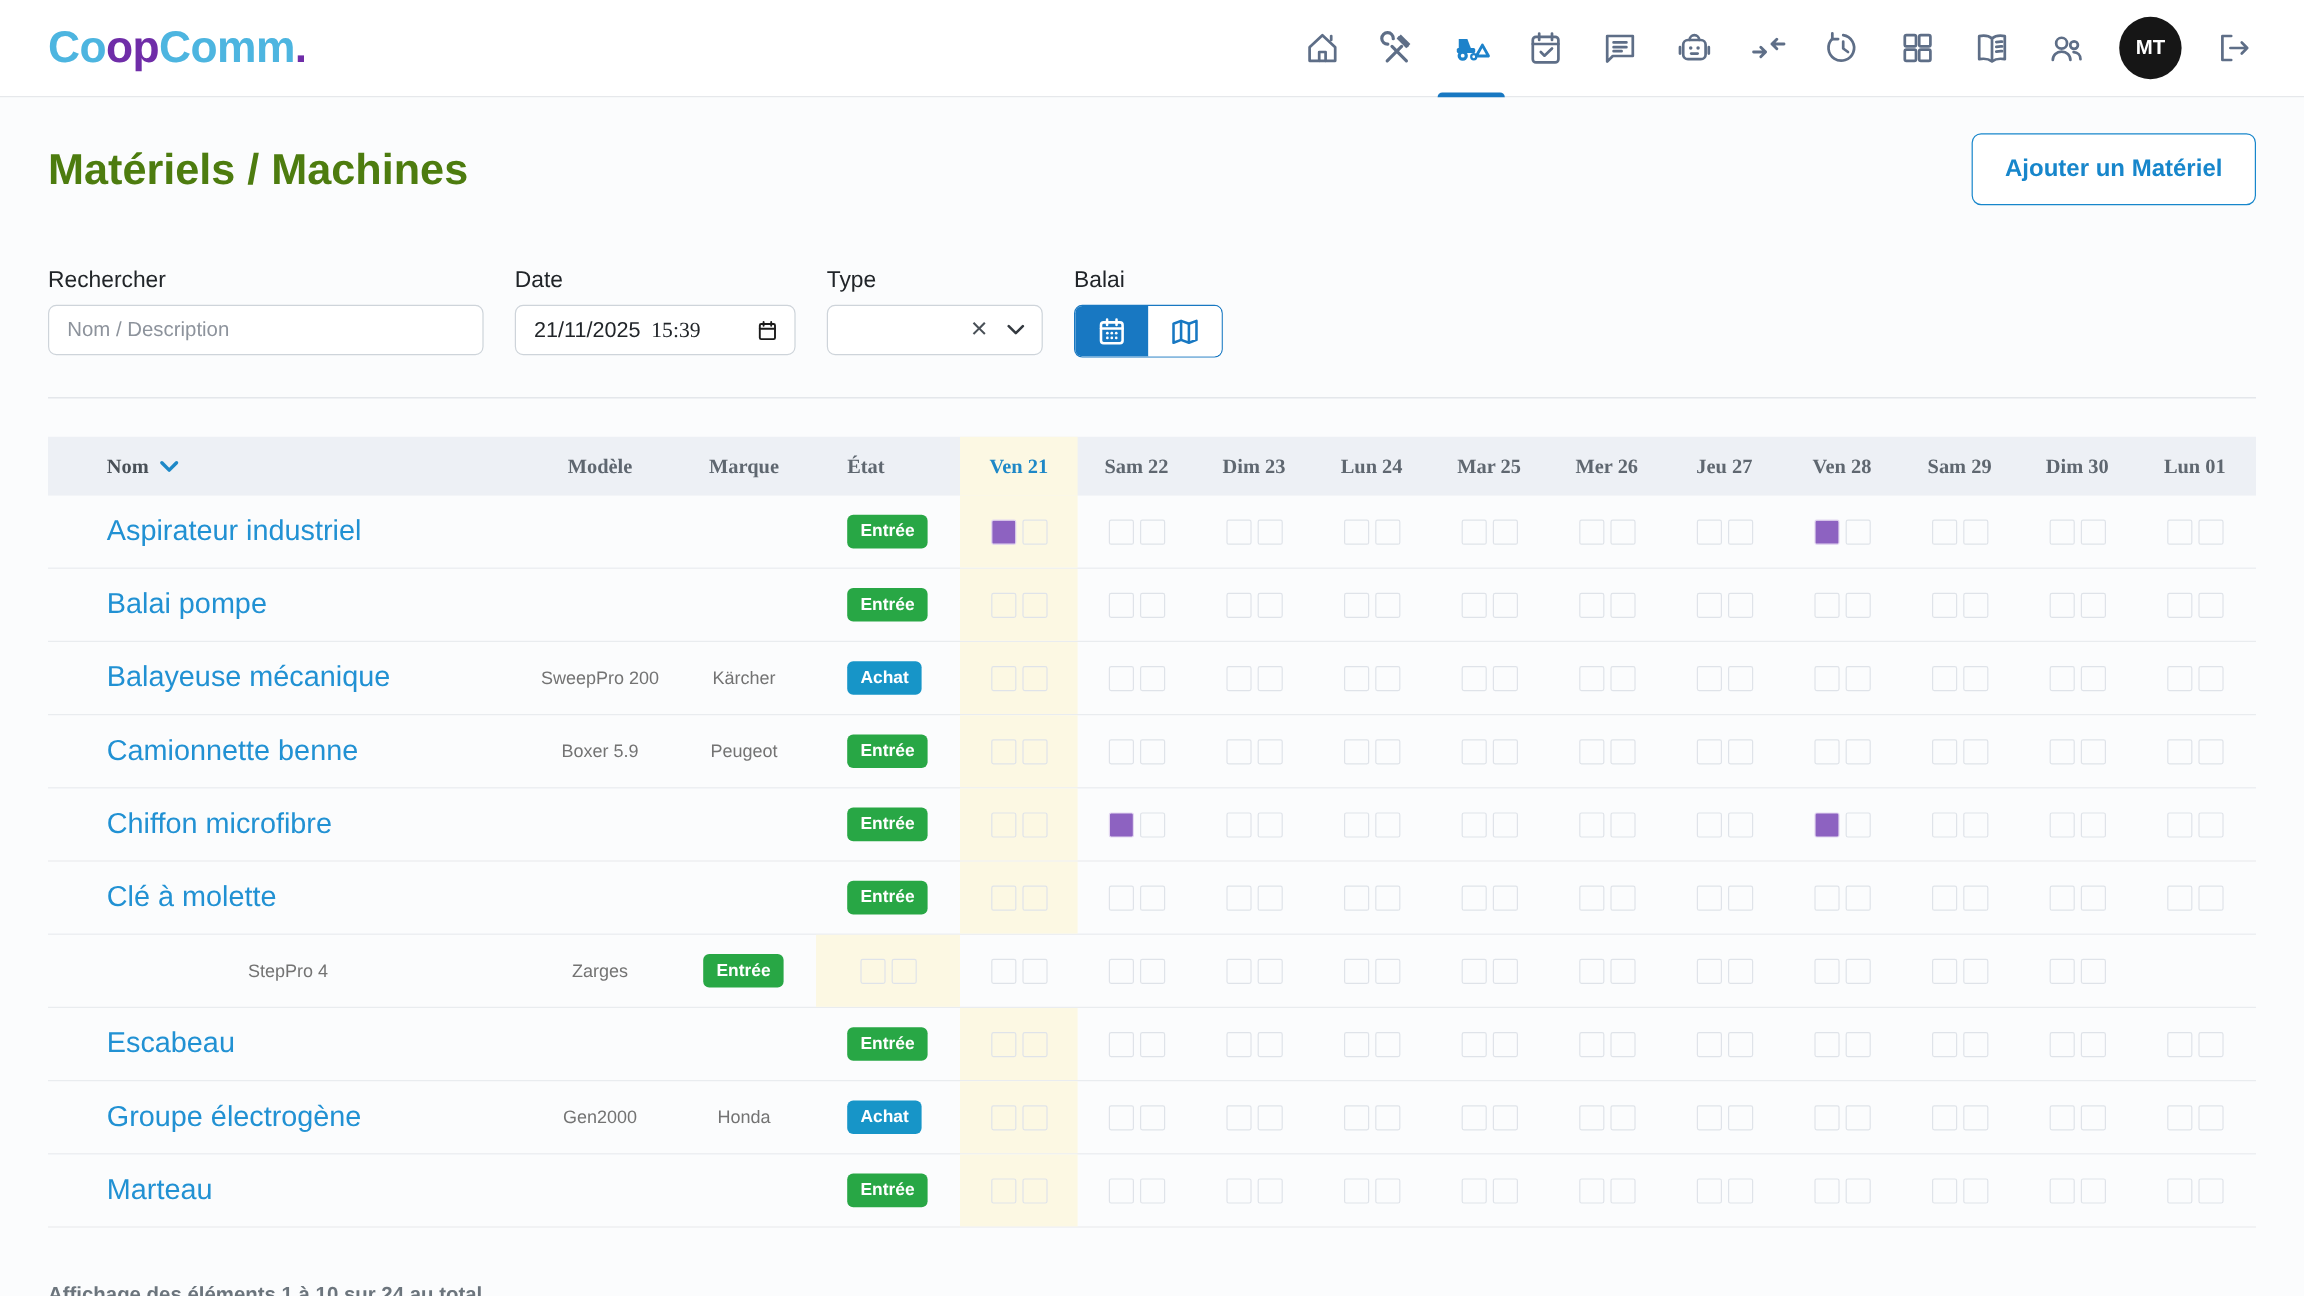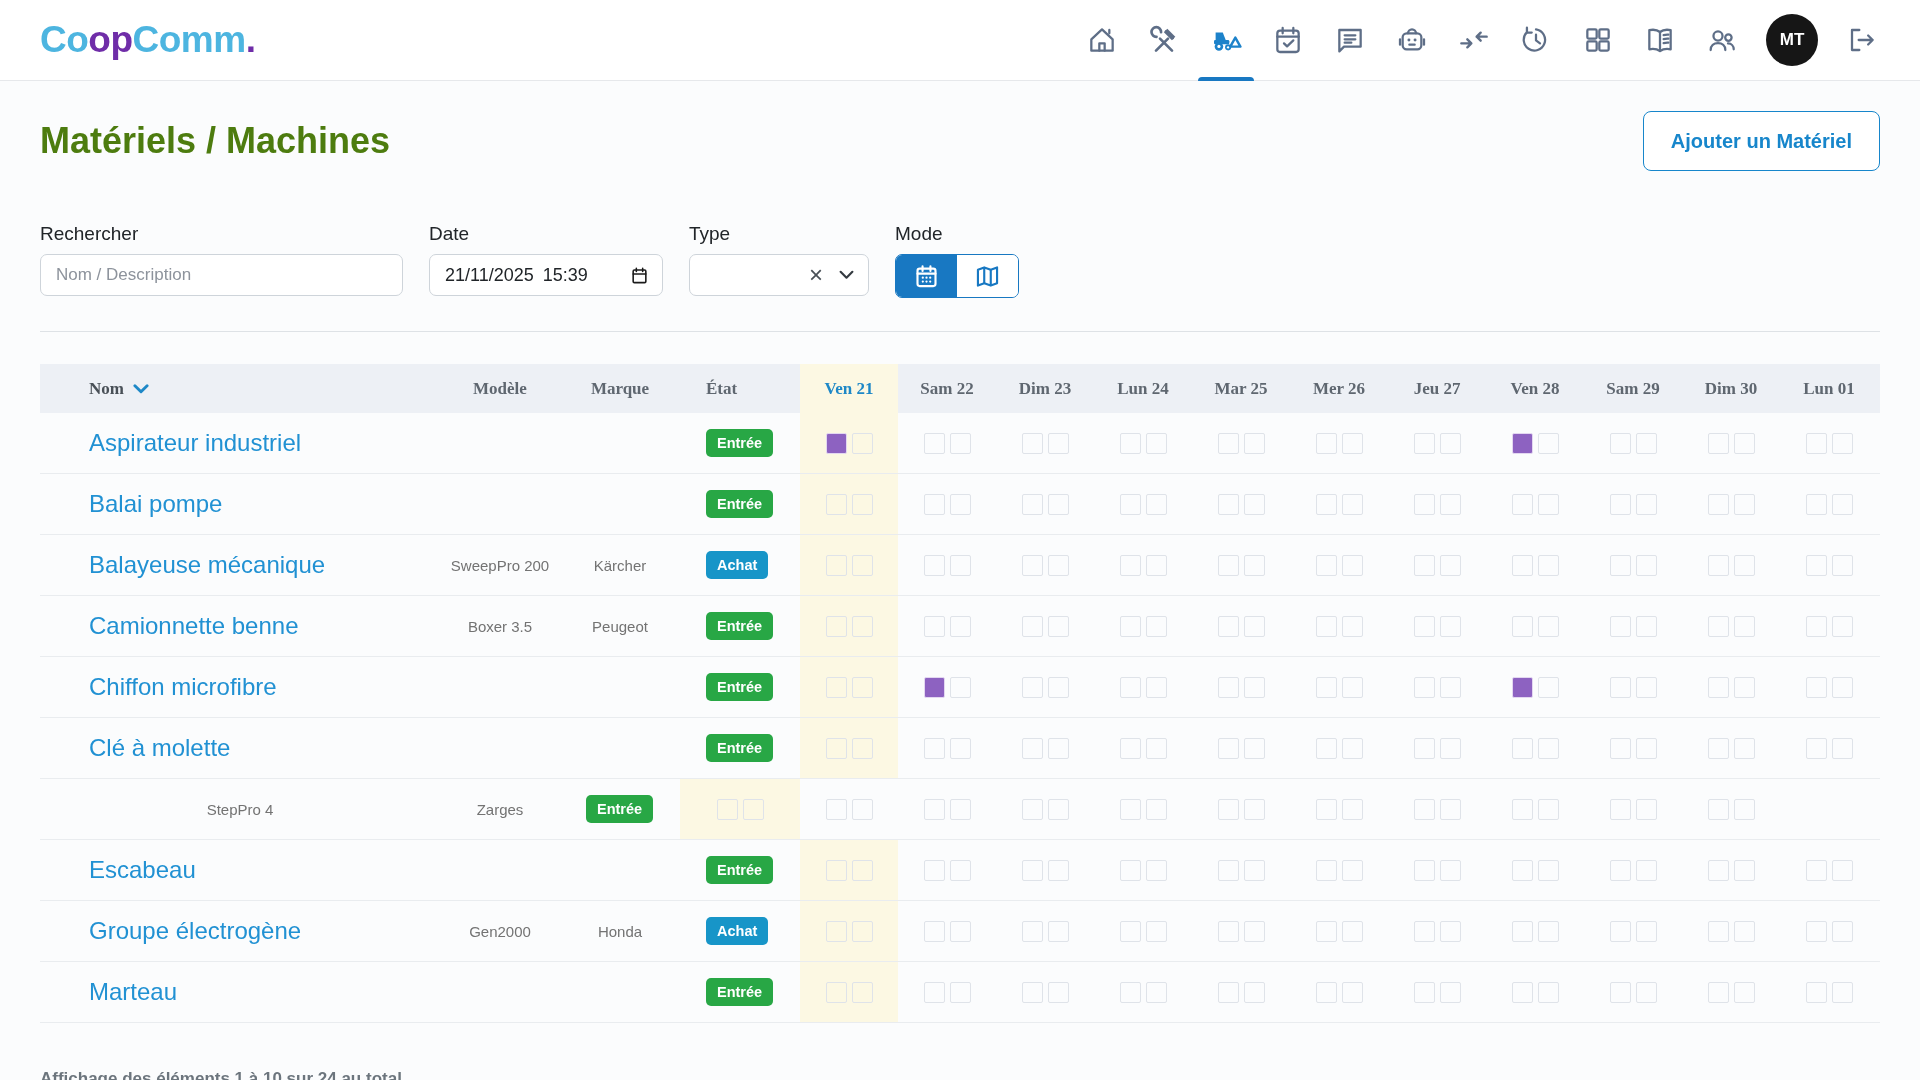--- a/index.html
+++ b/index.html
@@ -48,21 +48,21 @@
     width:363px; height:42px; border:1px solid #ced4da; border-radius:7px;
     padding:0 15px; font-size:17px; color:#212529; background:#fff; outline:none;
     font-family:"Liberation Sans", sans-serif;
   }
   .search-input::placeholder { color:#8d939c; }
   .control {
     height:42px; border:1px solid #ced4da; border-radius:7px; background:#fff;
     display:flex; align-items:center; font-size:18px; cursor:pointer;
   }
   .date-control { width:234px; padding:0 13px 0 15px; }
-  .date-control .t { margin-left:9px; }
+  .date-control .t { margin-left:9px;font-family:Liberation Serif, serif; }
   .date-control svg { margin-left:auto; width:19px; height:19px; color:#1b1b1b; }
   .type-control { width:180px; padding:0 14px; justify-content:flex-end; gap:16px; }
   .type-clear { font-size:24px; color:#495057; line-height:1; }
   .type-control svg { width:15px; height:10px; color:#343a40; }
   .mode-group {
     display:flex; height:44px; width:124px; border:1px solid #1878c2;
     border-radius:7px; overflow:hidden; background:#fff;
   }
   .mode-btn { flex:1; display:flex; align-items:center; justify-content:center; background:#fff; border:none; cursor:pointer; color:#1878c2; }
   .mode-btn.active { background:#1878c2; color:#fff; }
@@ -225,21 +225,21 @@
     <div>
       <label class="filter-label">Type</label>
       <div class="control type-control">
         <span class="type-clear">×</span>
         <svg viewBox="0 0 14 9" fill="none" stroke="currentColor" stroke-width="2" stroke-linecap="round" stroke-linejoin="round">
             <path d="M1.5 1.5 L7 7 L12.5 1.5"></path>
           </svg>
       </div>
     </div>
     <div>
-      <label class="filter-label">Mode</label>
+      <label class="filter-label">Balai</label>
       <div class="mode-group">
         <button class="mode-btn active">
           <svg viewBox="0 0 24 24" fill="none" stroke="currentColor" stroke-width="1.9" stroke-linecap="round">
               <rect x="4" y="5" width="16" height="15.5" rx="2"></rect>
               <path d="M8.5 3 V7 M15.5 3 V7 M4 9.5 H20"></path>
               <circle cx="8.7" cy="13" r="1" fill="currentColor" stroke="none"></circle>
               <circle cx="12" cy="13" r="1" fill="currentColor" stroke="none"></circle>
               <circle cx="15.3" cy="13" r="1" fill="currentColor" stroke="none"></circle>
               <circle cx="8.7" cy="16.5" r="1" fill="currentColor" stroke="none"></circle>
               <circle cx="12" cy="16.5" r="1" fill="currentColor" stroke="none"></circle>
@@ -434,21 +434,21 @@
             <span class="slot"></span>
             <span class="slot"></span>
           </div>
           <div class="cell">
             <span class="slot"></span>
             <span class="slot"></span>
           </div>
         </div>
         <div class="trow">
           <div class="cell c-nom">Camionnette benne</div>
-          <div class="cell c-sm">Boxer 3.5</div>
+          <div class="cell c-sm">Boxer 5.9</div>
           <div class="cell c-sm">Peugeot</div>
           <div class="cell c-etat">
             <span class="badge entree">Entrée</span>
           </div>
           <div class="cell today">
             <span class="slot"></span>
             <span class="slot"></span>
           </div>
           <div class="cell">
             <span class="slot"></span>

